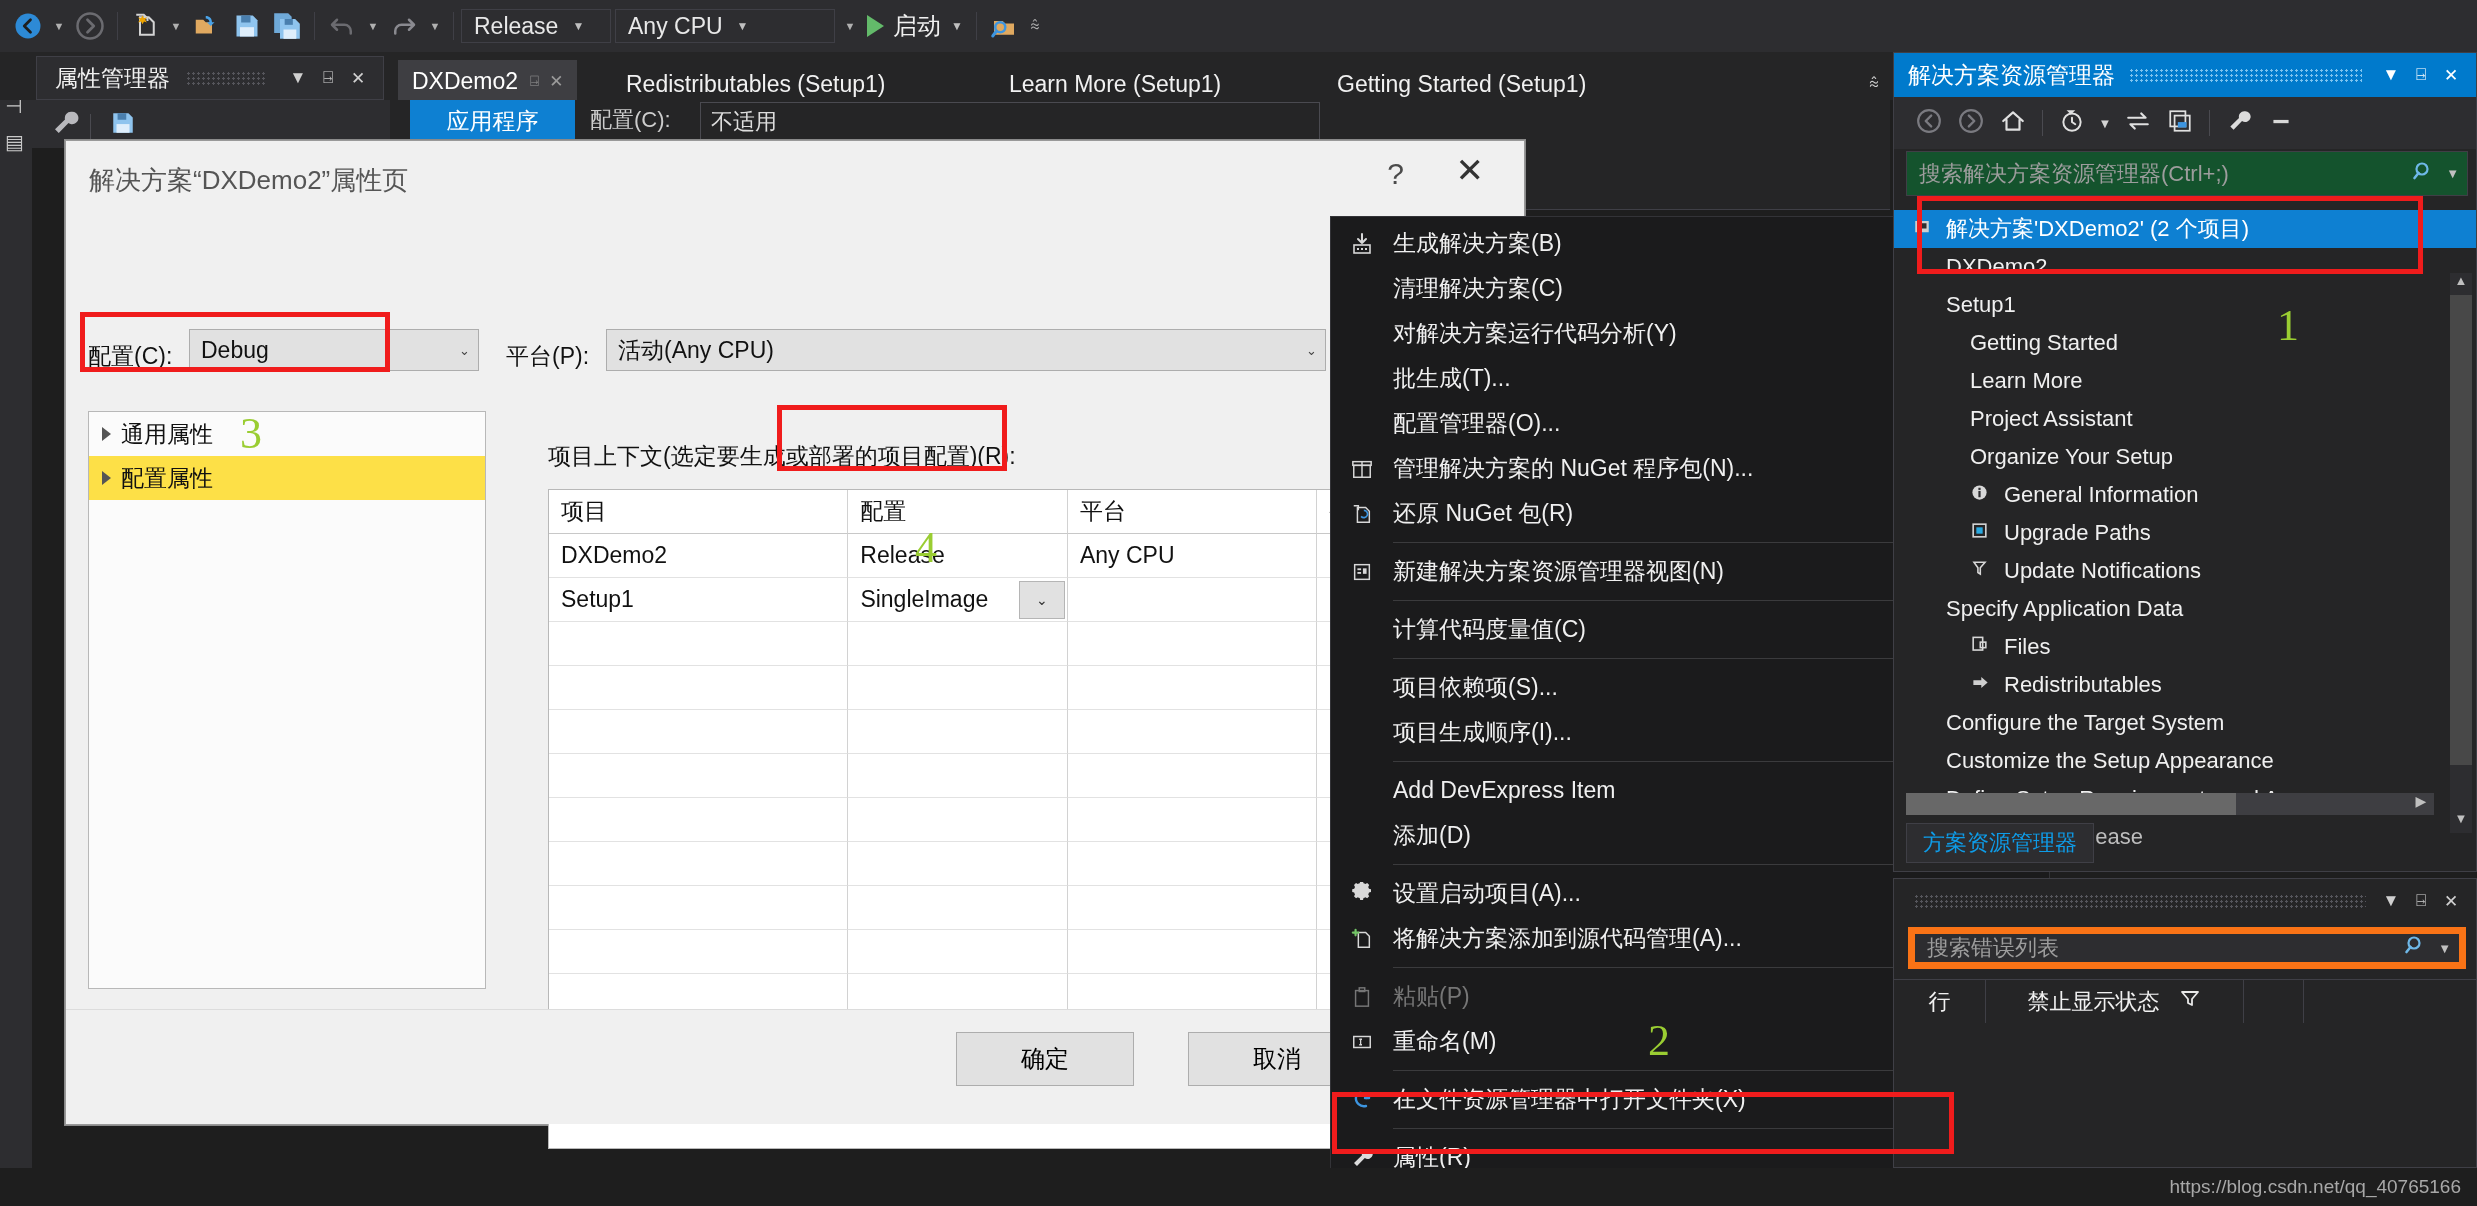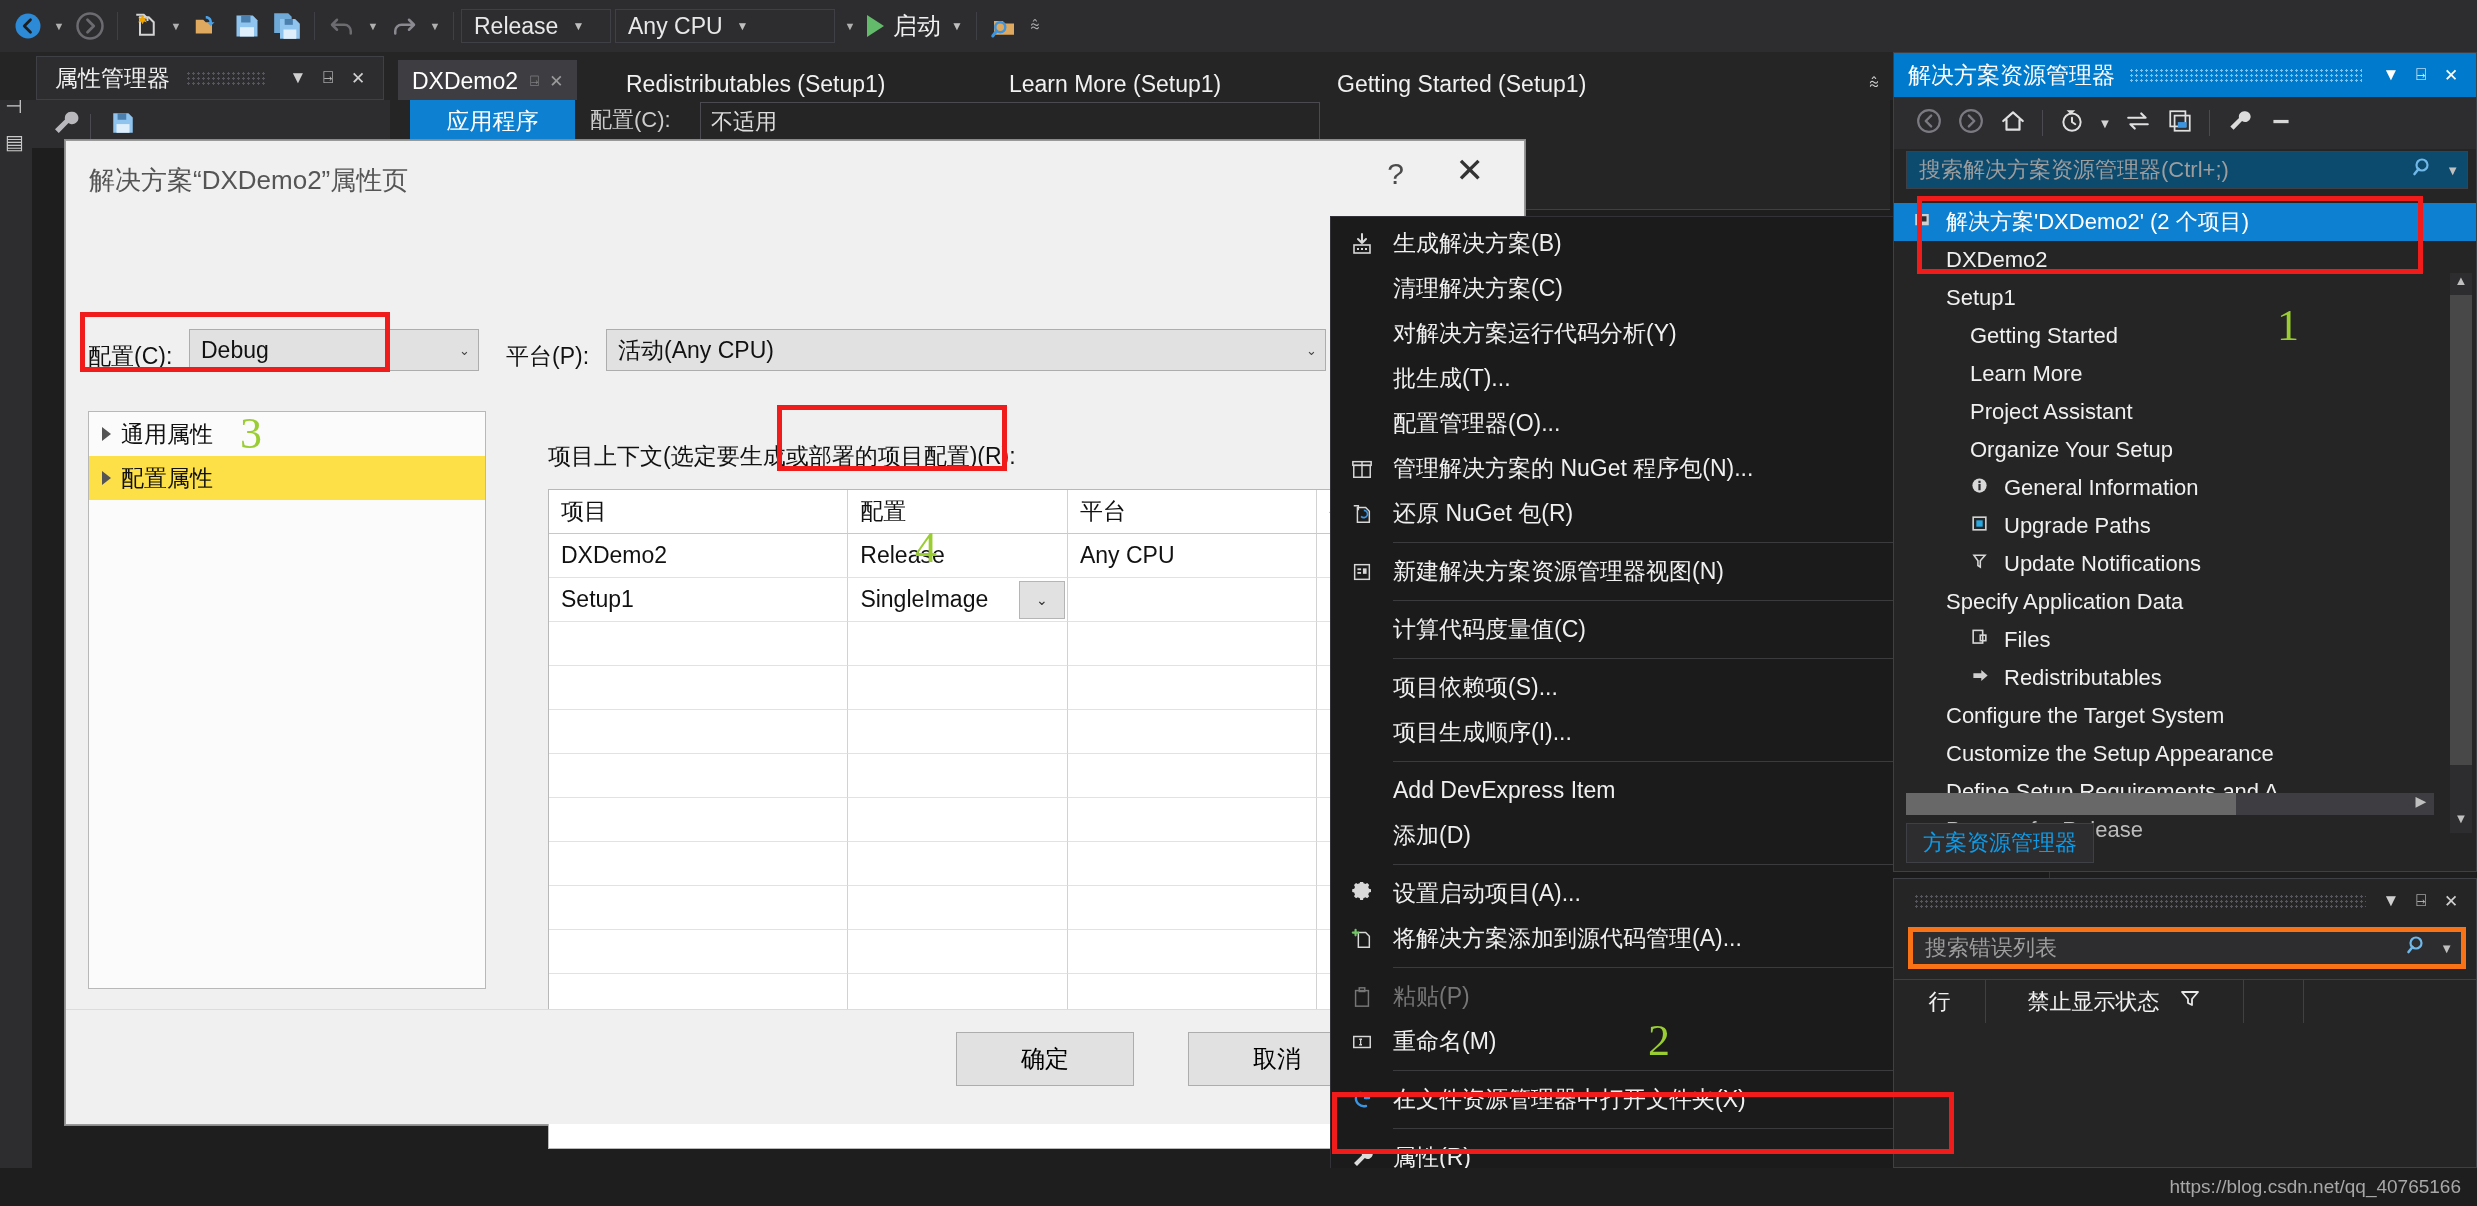--- a/index.html
+++ b/index.html
@@ -211,22 +211,22 @@
     background-image:radial-gradient(circle, #7fc4ef 1px, transparent 1.2px);
     background-size:5px 5px;
   }
   #se-toolbar {
     height:52px; background:#2d2d30;
     display:flex; align-items:center; padding-left:14px;
   }
   .se-ic { width:42px; text-align:center; font-size:21px; color:#d4d4d4; }
   .se-sep { width:1px;height:26px;background:#4a4a50;margin:0 8px; }
   #se-search {
-    height:38px; margin:2px 8px 14px 12px;
-    background:#0c4a6e; border:1px solid #3f3f46;
+    height:45px; margin:2px 8px 14px 12px;
+    background:#14532d; border:1px solid #3f3f46;
     display:flex; align-items:center; padding:0 8px 0 12px;
   }
   #se-search .ph { flex:1; font-size:22px; color:#9d9d9d; white-space:nowrap; }
   .se-row {
     height:38px; display:flex; align-items:center;
     padding-left:22px; font-size:22px; color:#f0f0f0; white-space:nowrap;
   }
   .se-row.sel { background:#0e80d2; color:#fff; }
   .se-row .ic { width:34px; font-size:17px; color:#cfcfcf; display:inline-block; }
 
@@ -252,21 +252,21 @@
     background:#252526; border:1px solid #3f3f46;
   }
   #el-title { height:44px; display:flex; align-items:center; padding:0 10px; }
   #el-title .dots3 {
     flex:1; height:14px; margin:0 10px;
     background-image:radial-gradient(circle, #56565c 1px, transparent 1.2px);
     background-size:5px 5px;
   }
   #el-search {
     height:42px; margin:4px 10px 0 14px;
-    background:#2d2d30; border:5px solid #f97316;
+    background:#2d2d30; border:7px solid #f97316;
     display:flex; align-items:center; padding:0 8px 0 12px;
   }
   #el-search .ph { flex:1; font-size:22px; color:#9d9d9d; }
   #el-cols { display:flex; height:44px; margin-top:10px; border-top:1px solid #3f3f46; }
   .el-col {
     border-right:1px solid #3f3f46; display:flex; align-items:center;
     justify-content:center; font-size:22px; color:#f0f0f0;
   }
 
   

